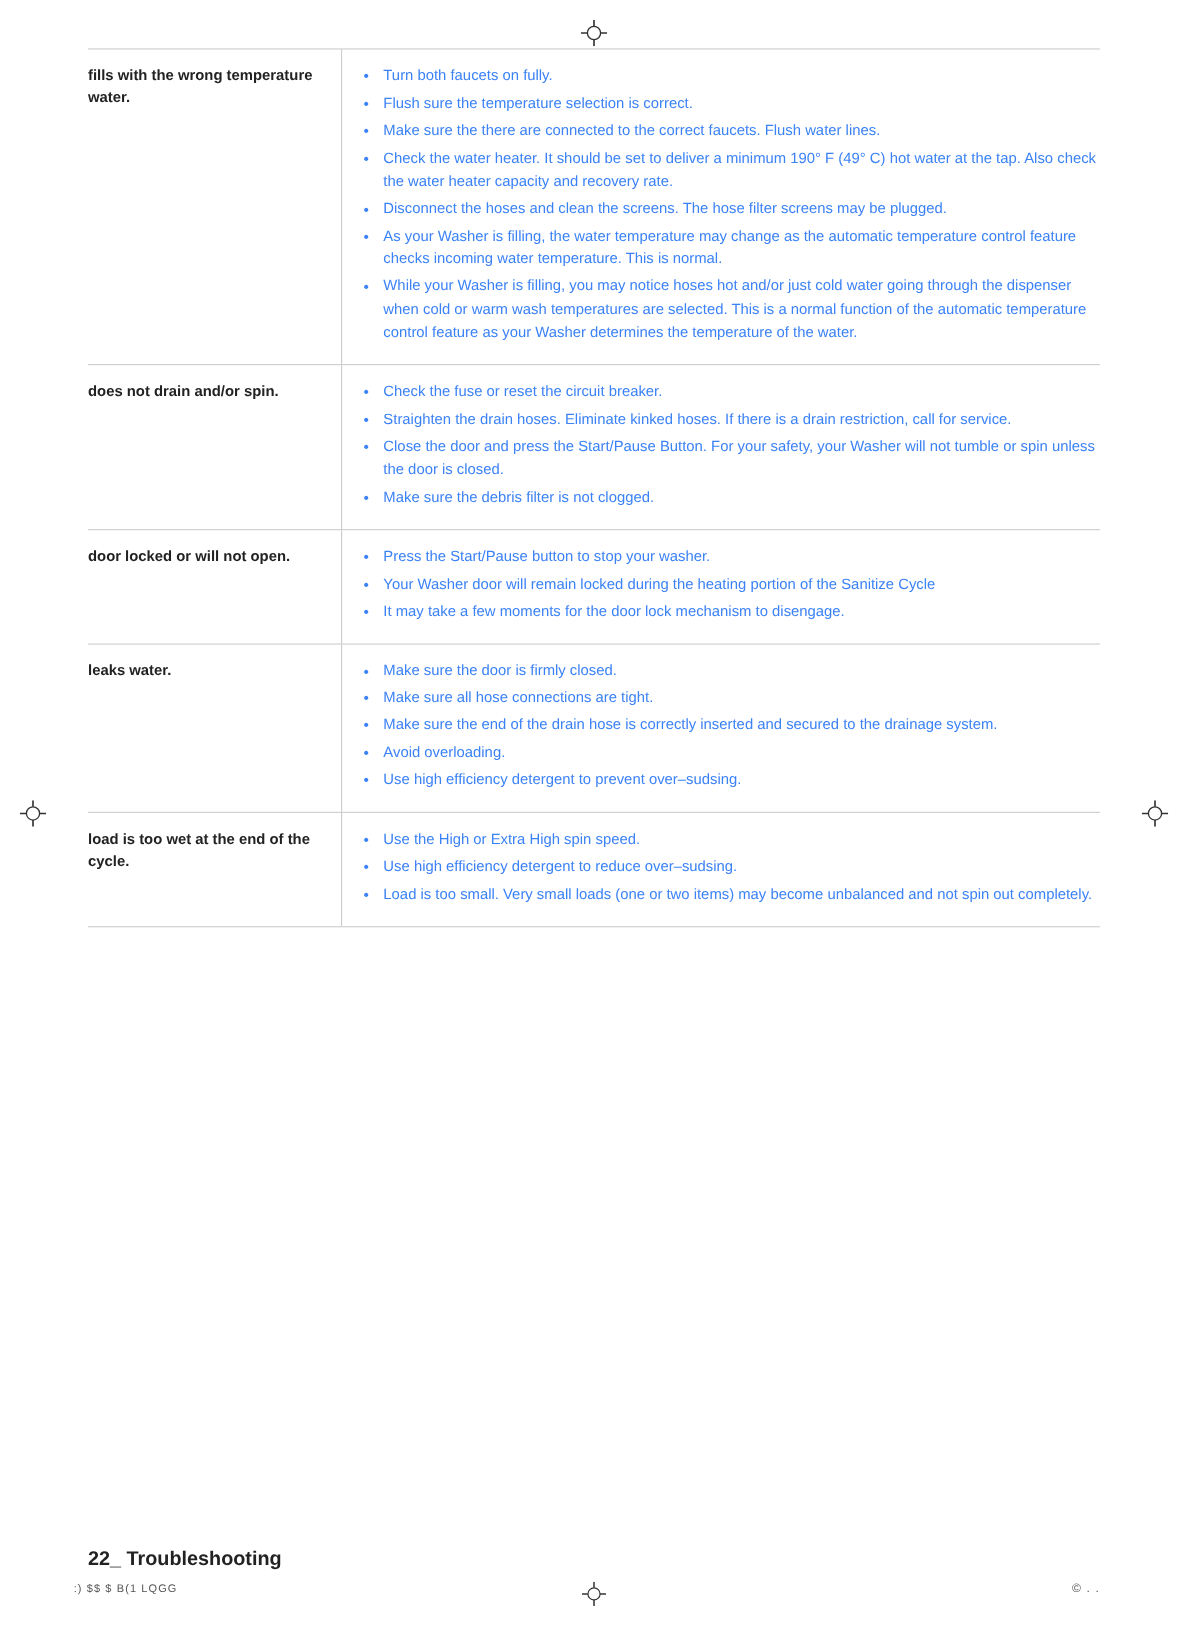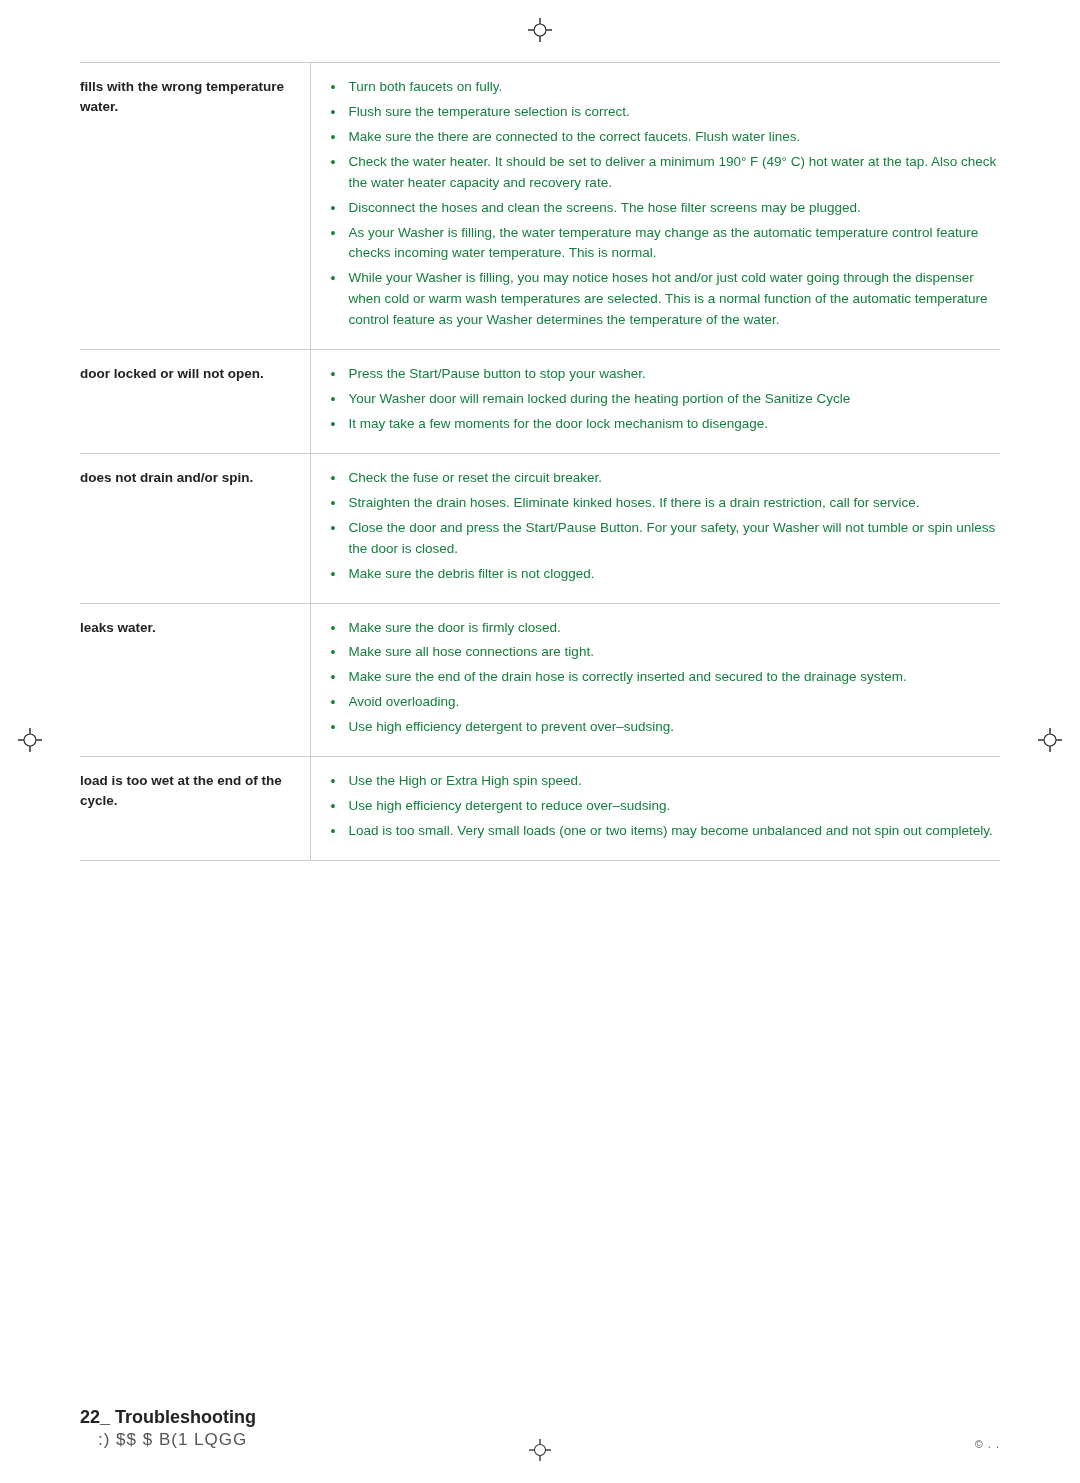--- a/index.html
+++ b/index.html
@@ -66,21 +66,21 @@
       margin-bottom: 12px;
       border-bottom: 1px solid #aaaaaa;
       padding-bottom: 8px;
       font-family: 'Arial', sans-serif;
     }
 
     
     .troubleshoot-table {
       width: 100%;
       border-collapse: collapse;
-      margin-top: 22px;
+      margin-top: 4px;
     }
 
     .troubleshoot-table tr {
       border-bottom: 1px solid #cccccc;
     }
 
     .troubleshoot-table tr:first-child {
       border-top: 1px solid #cccccc;
     }
 
@@ -91,21 +91,21 @@
       font-size: 13.5px;
       font-weight: bold;
       color: #222222;
       line-height: 1.5;
     }
 
     .solution-cell {
       padding: 14px 0 14px 20px;
       vertical-align: top;
       font-size: 13.5px;
-      color: #15803d;
+      color: #3b82f6;
       line-height: 1.6;
       border-left: 1px solid #cccccc;
     }
 
     .solution-list {
       list-style: none;
       padding: 0;
       margin: 0;
     }
 
@@ -137,22 +137,22 @@
       bottom: 33px;
       right: 80px;
       font-size: 11px;
       color: #555555;
       letter-spacing: 1px;
     }
 
     .footer-left-text {
       position: absolute;
       bottom: 33px;
-      left: 98px;
-      font-size: 17px;
+      left: 67px;
+      font-size: 10px;
       color: #555555;
       letter-spacing: 1px;
     }
 
   </style>
 </head>
 <body>
 
 <div class="page-container">
 
@@ -197,37 +197,37 @@
               <li>Flush sure the temperature selection is correct.</li>
               <li>Make sure the there are connected to the correct faucets. Flush water lines.</li>
               <li>Check the water heater. It should be set to deliver a minimum 190° F (49° C) hot water at the tap. Also check the water heater capacity and recovery rate.</li>
               <li>Disconnect the hoses and clean the screens. The hose filter screens may be plugged.</li>
               <li>As your Washer is filling, the water temperature may change as the automatic temperature control feature checks incoming water temperature. This is normal.</li>
               <li>While your Washer is filling, you may notice hoses hot and/or just cold water going through the dispenser when cold or warm wash temperatures are selected. This is a normal function of the automatic temperature control feature as your Washer determines the temperature of the water.</li>
             </ul>
           </td>
         </tr>
         <tr>
-          <td class="problem-cell">door locked or will not open.</td>
-          <td class="solution-cell">
-            <ul class="solution-list">
-              <li>Press the Start/Pause button to stop your washer.</li>
-              <li>Your Washer door will remain locked during the heating portion of the Sanitize Cycle</li>
-              <li>It may take a few moments for the door lock mechanism to disengage.</li>
-            </ul>
-          </td>
-        </tr>
-        <tr>
           <td class="problem-cell">does not drain and/or spin.</td>
           <td class="solution-cell">
             <ul class="solution-list">
               <li>Check the fuse or reset the circuit breaker.</li>
               <li>Straighten the drain hoses. Eliminate kinked hoses. If there is a drain restriction, call for service.</li>
               <li>Close the door and press the Start/Pause Button. For your safety, your Washer will not tumble or spin unless the door is closed.</li>
               <li>Make sure the debris filter is not clogged.</li>
+            </ul>
+          </td>
+        </tr>
+        <tr>
+          <td class="problem-cell">door locked or will not open.</td>
+          <td class="solution-cell">
+            <ul class="solution-list">
+              <li>Press the Start/Pause button to stop your washer.</li>
+              <li>Your Washer door will remain locked during the heating portion of the Sanitize Cycle</li>
+              <li>It may take a few moments for the door lock mechanism to disengage.</li>
             </ul>
           </td>
         </tr>
         <tr>
           <td class="problem-cell">leaks water.</td>
           <td class="solution-cell">
             <ul class="solution-list">
               <li>Make sure the door is firmly closed.</li>
               <li>Make sure all hose connections are tight.</li>
               <li>Make sure the end of the drain hose is correctly inserted and secured to the drainage system.</li>

